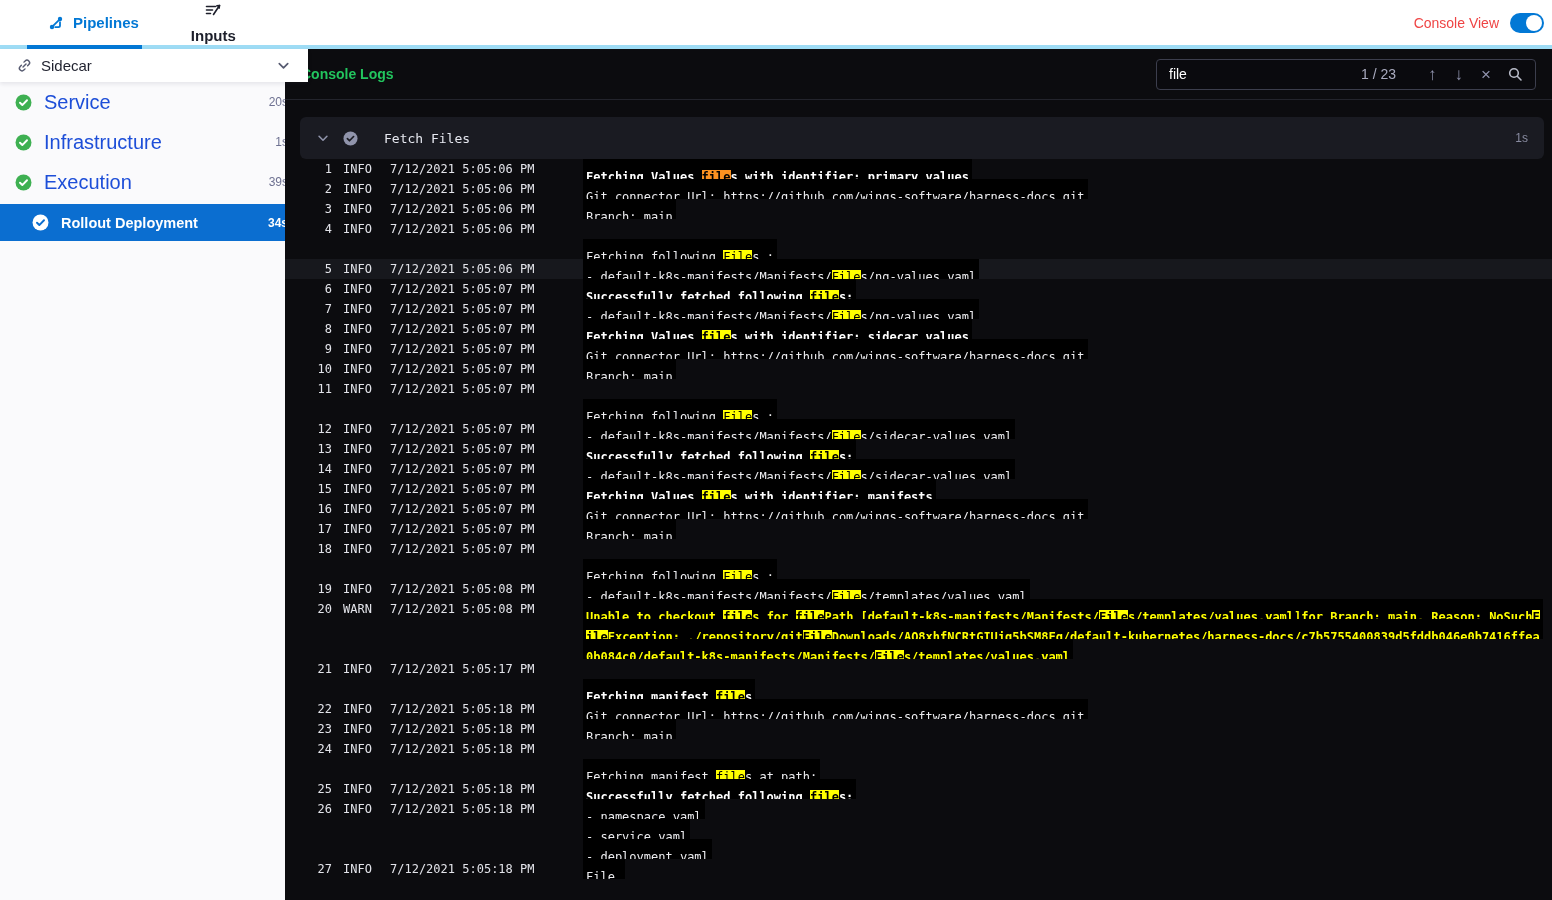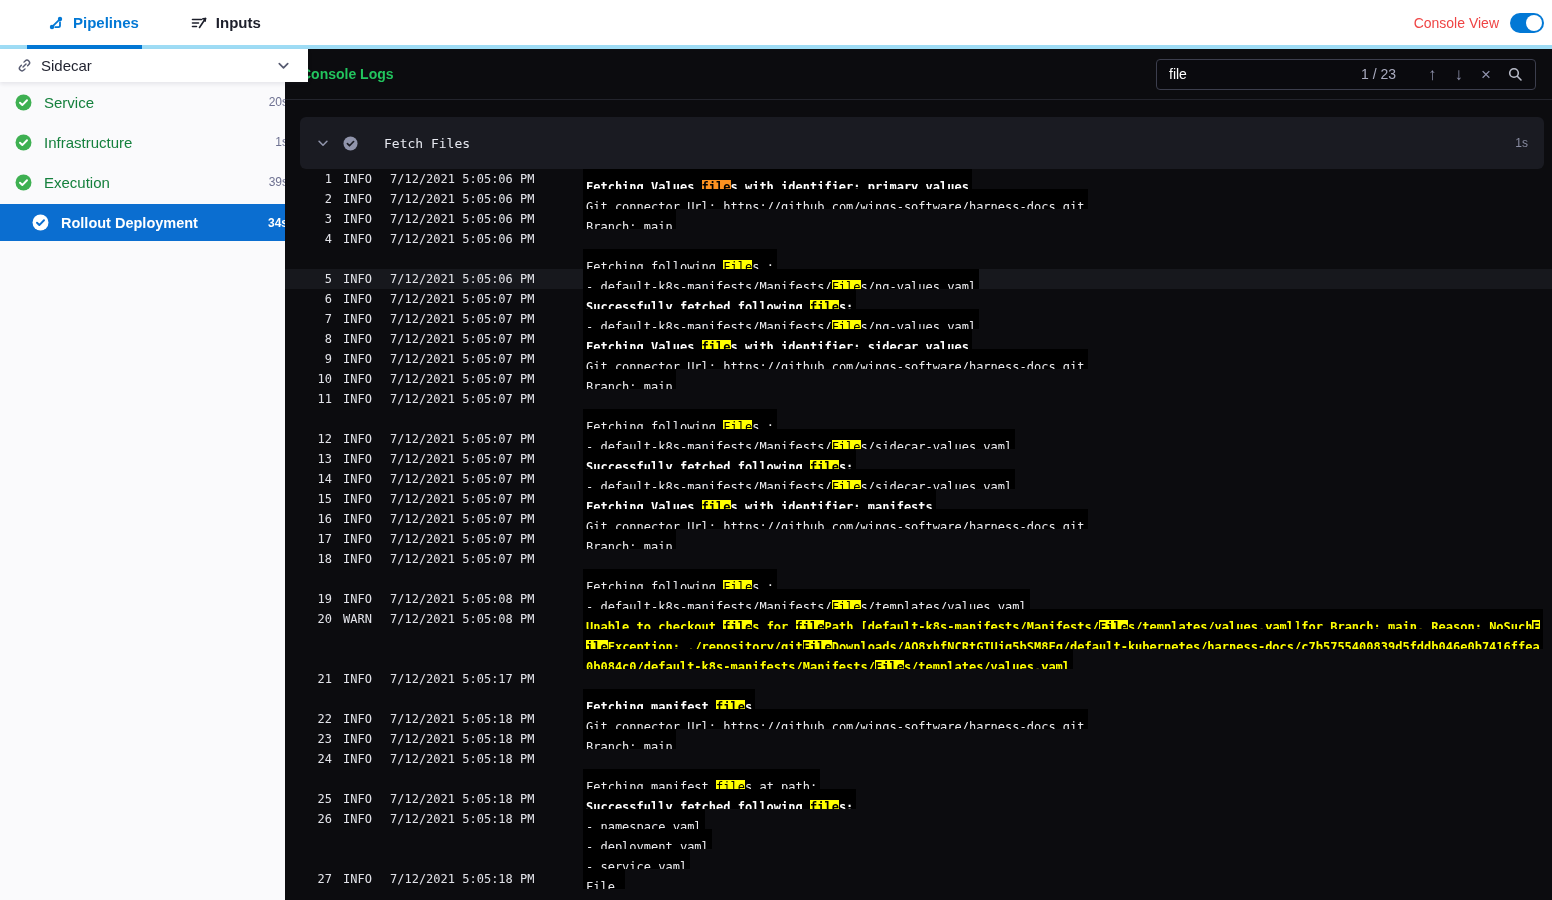--- a/index.html
+++ b/index.html
@@ -4,58 +4,58 @@
 <style>
   * { margin:0; padding:0; box-sizing:border-box; }
   html,body { width:1552px; height:900px; overflow:hidden; }
   body { font-family:"Liberation Sans", sans-serif; background:#ffffff; position:relative; }
 
   
   .topnav { position:absolute; top:0; left:8px; width:1552px; height:45px; background:#ffffff;
             display:flex; align-items:center; padding-left:40px; }
   .tab { display:flex; align-items:center; gap:9px; font-size:15px; font-weight:bold; cursor:pointer; }
   .tab.active { color:#0278d5; }
-  .tab.inactive { color:#1d1f2b; margin-left:52px; }
+  .tab.inactive { color:#1d1f2b; margin-left:52px;flex-direction:column; }
   .nav-right { margin-left:auto; margin-right:16px; display:flex; align-items:center; gap:11px; }
   .cv-label { font-size:14px; color:#ef4444; }
   .toggle { width:34px; height:20px; border-radius:10px; background:#0278d5; position:relative; cursor:pointer; }
   .toggle .knob { position:absolute; top:2px; right:2px; width:16px; height:16px; border-radius:50%; background:#ffffff; }
   .blue-line { position:absolute; top:45px; left:0; width:1552px; height:4px; background:#9edcf5; }
   .tab-underline { position:absolute; top:45px; left:27px; width:115px; height:4px; background:#0278d5; z-index:2; }
 
   
   .sidebar { position:absolute; top:49px; left:0; width:308px; height:851px; background:#fafafc; }
   .side-header { height:33px; background:#ffffff; display:flex; align-items:center; padding:0 17px;
                  box-shadow:0 2px 4px rgba(35,38,66,0.10); position:relative; z-index:2; cursor:pointer; }
   .side-title { margin-left:9px; font-size:15px; color:#1f212e; }
   .side-header .chev { margin-left:auto; color:#565a70; display:flex; }
   .side-items { padding-top:0; }
   .side-item { height:40px; display:flex; align-items:center; padding:0 20px 0 15px; cursor:pointer; }
-  .side-item .label { margin-left:12px; font-size:15px; color:#15803d; }
+  .side-item .label { margin-left:12px; font-size:20px; color:#1d4ed8; }
   .side-item .dur { margin-left:auto; font-size:12px; color:#6e7191; }
   .side-item.selected { height:37px; margin-top:2px; background:#0b6ed0; border-radius:0 100px 100px 0;
                         padding-left:32px; }
   .side-item.selected .label { color:#ffffff; font-weight:bold; font-size:14.5px; }
   .side-item.selected .dur { color:#ffffff; font-weight:bold; }
   .icn { display:flex; align-items:center; }
 
   
   .console { position:absolute; top:49px; left:285px; width:1267px; height:851px; background:#0c0c0f; overflow:hidden; }
   .console-header { height:51px; display:flex; align-items:center; padding:0 16px; border-bottom:1px solid #23242c; }
   .console-title { font-size:14px; font-weight:bold; color:#22c55e; }
   .searchbox { margin-left:auto; width:380px; height:31px; background:#0a0a0e; border:1px solid #3c3e4d;
                border-radius:4px; display:flex; align-items:center; padding:0 12px; }
   .searchbox input { flex:1; background:transparent; border:none; outline:none; color:#ffffff;
                      font-size:14px; font-family:"Liberation Sans",sans-serif; min-width:0; }
   .search-counter { font-size:14px; color:#a9abbf; margin-right:14px; white-space:nowrap; }
   .sicon { color:#9093ad; font-size:17px; line-height:1; margin-left:18px; cursor:pointer; user-select:none; }
   .sicon.mag { display:flex; margin-left:16px; }
 
   
-  .section-header { margin:17px 8px 0 15px; height:52px; background:#1a1b22; border-radius:6px;
+  .section-header { margin:17px 8px 0 15px; height:42px; background:#1a1b22; border-radius:6px;
                     display:flex; align-items:center; padding:0 16px; cursor:pointer; }
   .section-header .chev { color:#9094ab; display:flex; }
   .section-header .scheck { margin-left:13px; display:flex; }
   .section-title { margin-left:26px; font-family:"DejaVu Sans Mono",monospace; font-size:13px; color:#e6e8f0; }
   .section-dur { margin-left:auto; font-size:12px; color:#888ba0; }
 
   
   .log-rows { margin-top:0; }
   .log-row { display:flex; height:20px; line-height:20px; padding-left:15px;
              font-family:"DejaVu Sans Mono",monospace; font-size:12px; white-space:pre; overflow:hidden; }
@@ -230,17 +230,17 @@
       <div class="log-row"><span class="col num"></span><span class="col lvl"></span><span class="col time"></span><span class="msg"><span class="sg-hyb">ile</span><span class="sg-w">Exception: ./repository/git</span><span class="sg-hyb">File</span><span class="sg-w">Downloads/AQ8xhfNCRtGIUjq5bSM8Fg/default-kubernetes/harness-docs/c7b5755400839d5fddb046e0b7416ffea</span></span></div>
       <div class="log-row"><span class="col num"></span><span class="col lvl"></span><span class="col time"></span><span class="msg"><span class="sg-w">0b084c0/default-k8s-manifests/Manifests/</span><span class="sg-hyb">File</span><span class="sg-w">s/templates/values.yaml</span></span></div>
       <div class="log-row"><span class="col num">21</span><span class="col lvl">INFO</span><span class="col time">7/12/2021 5:05:17 PM</span><span class="msg empty"></span></div>
       <div class="log-row"><span class="col num"></span><span class="col lvl"></span><span class="col time"></span><span class="msg"><span class="sg-b">Fetching manifest </span><span class="sg-hyb">file</span><span class="sg-b">s</span></span></div>
       <div class="log-row"><span class="col num">22</span><span class="col lvl">INFO</span><span class="col time">7/12/2021 5:05:18 PM</span><span class="msg"><span class="sg-n">Git connector Url: </span><span class="sg-l">https://github.com/wings-software/harness-docs.git</span></span></div>
       <div class="log-row"><span class="col num">23</span><span class="col lvl">INFO</span><span class="col time">7/12/2021 5:05:18 PM</span><span class="msg"><span class="sg-n">Branch: main</span></span></div>
       <div class="log-row"><span class="col num">24</span><span class="col lvl">INFO</span><span class="col time">7/12/2021 5:05:18 PM</span><span class="msg empty"></span></div>
       <div class="log-row"><span class="col num"></span><span class="col lvl"></span><span class="col time"></span><span class="msg"><span class="sg-n">Fetching manifest </span><span class="sg-hy">file</span><span class="sg-n">s at path:</span></span></div>
       <div class="log-row"><span class="col num">25</span><span class="col lvl">INFO</span><span class="col time">7/12/2021 5:05:18 PM</span><span class="msg"><span class="sg-b">Successfully fetched following </span><span class="sg-hyb">file</span><span class="sg-b">s:</span></span></div>
       <div class="log-row"><span class="col num">26</span><span class="col lvl">INFO</span><span class="col time">7/12/2021 5:05:18 PM</span><span class="msg"><span class="sg-n">- namespace.yaml</span></span></div>
+      <div class="log-row"><span class="col num"></span><span class="col lvl"></span><span class="col time"></span><span class="msg"><span class="sg-n">- service.yaml</span></span></div>
       <div class="log-row"><span class="col num"></span><span class="col lvl"></span><span class="col time"></span><span class="msg"><span class="sg-n">- deployment.yaml</span></span></div>
-      <div class="log-row"><span class="col num"></span><span class="col lvl"></span><span class="col time"></span><span class="msg"><span class="sg-n">- service.yaml</span></span></div>
       <div class="log-row"><span class="col num">27</span><span class="col lvl">INFO</span><span class="col time">7/12/2021 5:05:18 PM</span><span class="msg"><span class="sg-n">File.</span></span></div>
     </div>
 </div>
 
 </body></html>

